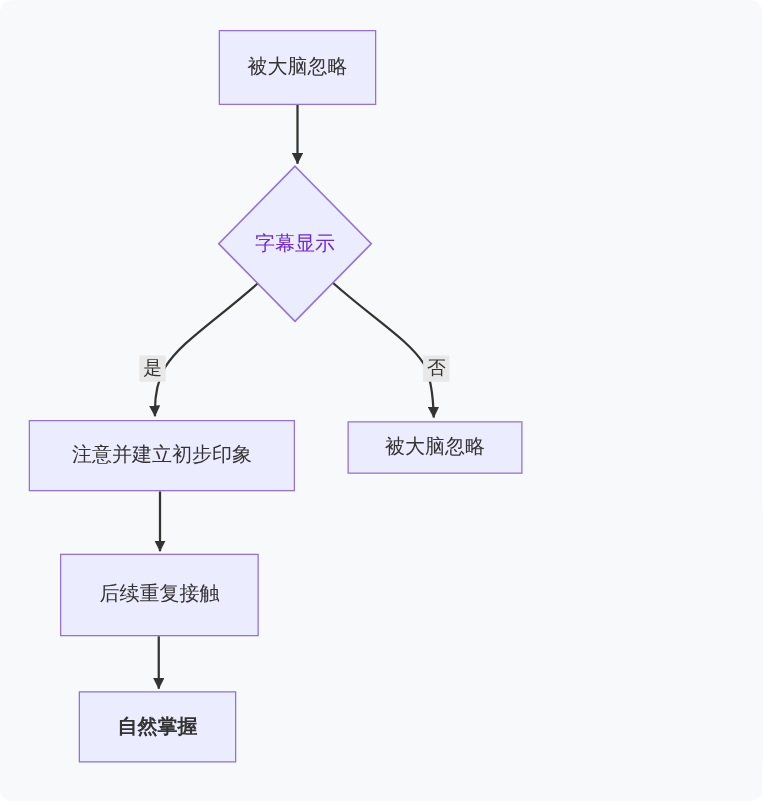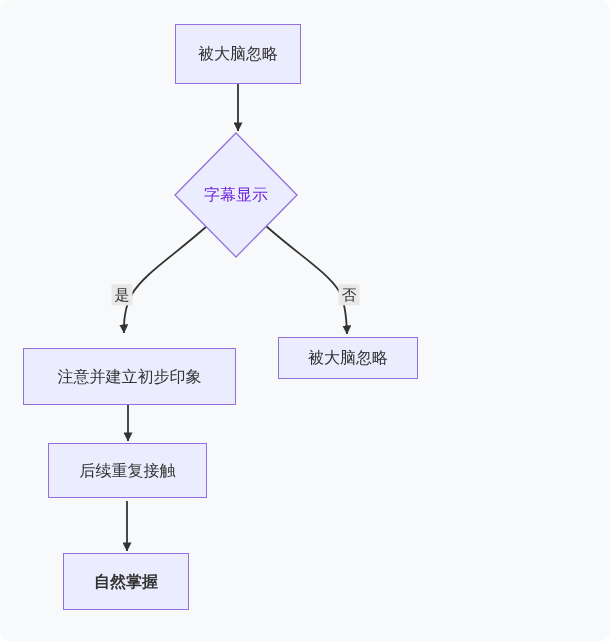--- a/index.html
+++ b/index.html
@@ -91,25 +91,25 @@
 
     <path class="edge" d="M 127 501 L 127 551" marker-end="url(#arrowhead)"></path>
 
     <polygon class="diamond-shape" points="236,133 297,195 236,257 175,195"></polygon>
   </svg>
 
   <div class="node" style="left:175px; top:24px; width:126px; height:60px;">被大脑忽略</div>
 
   <div class="diamond-label" style="left:175px; top:183px; width:122px; height:24px;">字幕显示</div>
 
-  <div class="node" style="left:23px; top:336px; width:213px; height:57px;margin-top:12px;">注意并建立初步印象</div>
+  <div class="node" style="left:23px; top:336px; width:213px; height:57px;">注意并建立初步印象</div>
 
   <div class="node" style="left:278px; top:337px; width:140px; height:42px;">被大脑忽略</div>
 
-  <div class="node" style="left:48px; top:443px; width:159px; height:55px;">后续重复接触</div>
+  <div class="node" style="left:48px; top:443px; width:159px; height:66px;">后续重复接触</div>
 
   <div class="node" style="left:63px; top:553px; width:126px; height:57px;font-weight:bold;">自然掌握</div>
 
   <div class="edge-label" style="left:122px; top:295px;">是</div>
 
   <div class="edge-label" style="left:349px; top:295px;">否</div>
 
 </div>
 
 </body></html>

